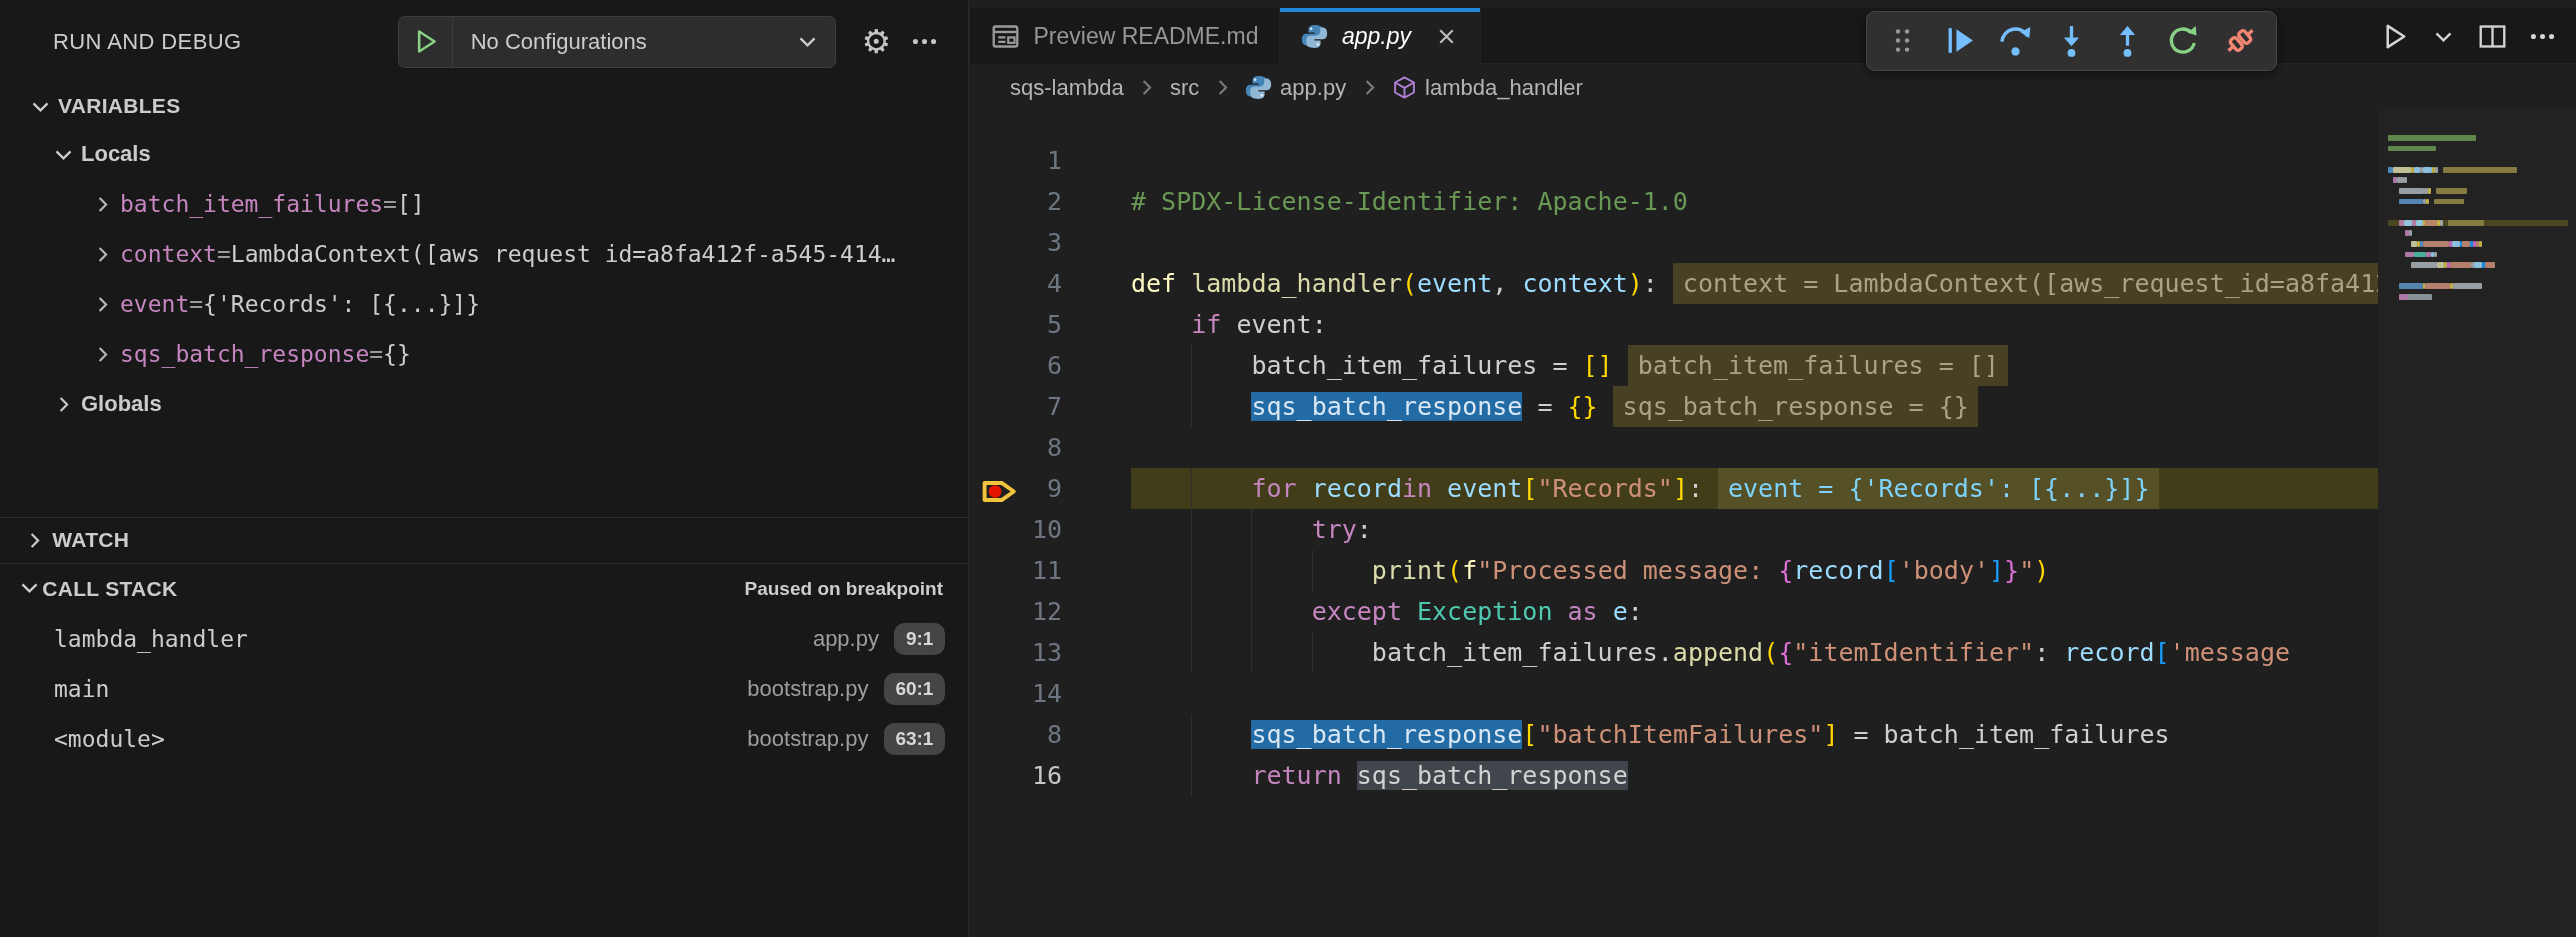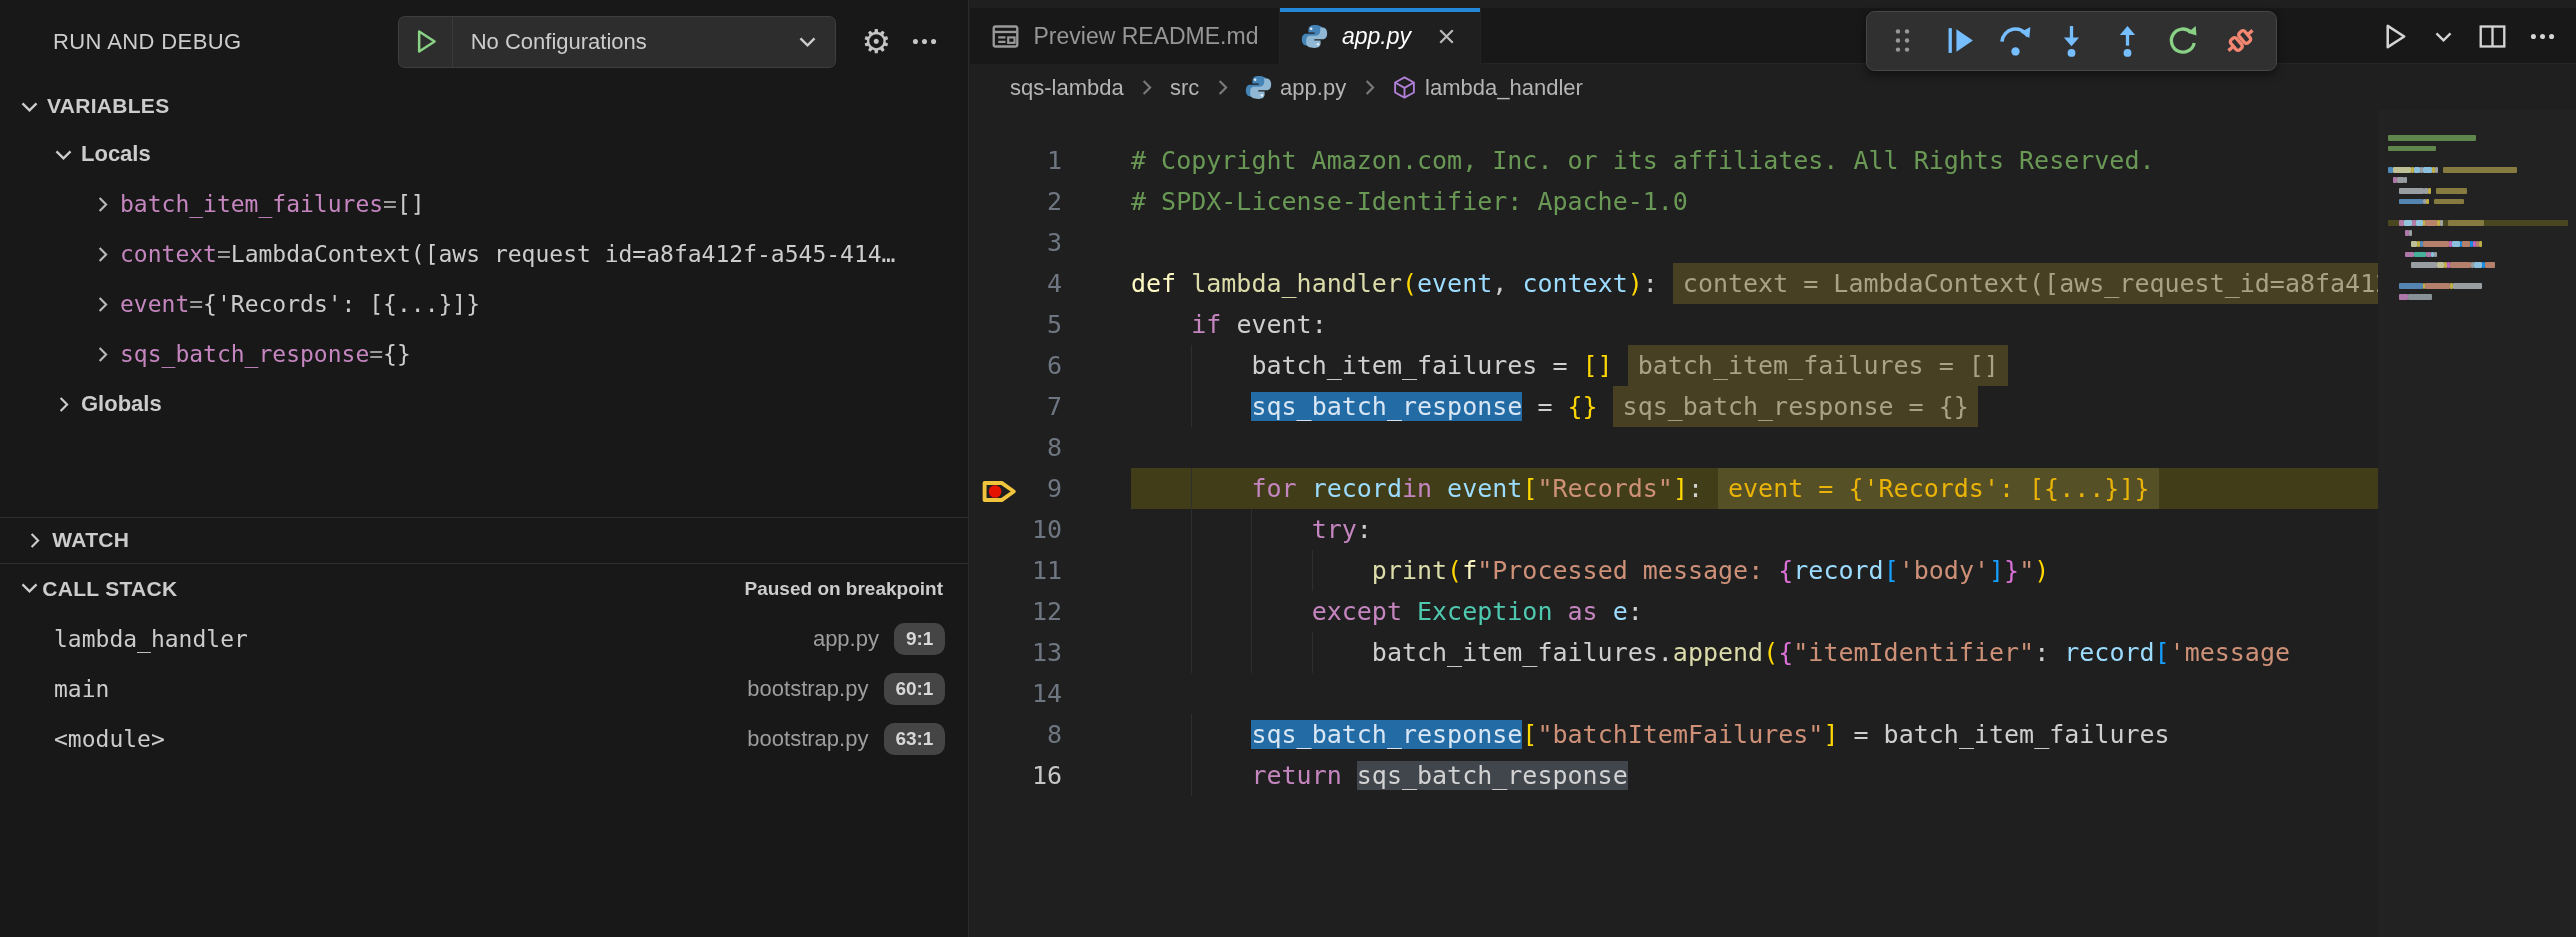--- a/index.html
+++ b/index.html
@@ -60,21 +60,21 @@
     overflow:hidden; font-family:"DejaVu Sans Mono", monospace; font-size:25px; }
   .code-line { display:flex; height:41px; line-height:41px; position:relative; white-space:pre; }
   .gutter { width:161px; flex:none; display:flex; position:relative; }
   .bp-icon { position:absolute; left:5.8px; top:3.9px; }
   .num { position:absolute; left:0; width:92px; text-align:right; color:#6e7681; }
   .num.active { color:#c6c6c6; }
   .line-content { flex:1; position:relative; overflow:hidden; }
   .line-content.paused { background:#403d18; }
   .guide { position:absolute; top:0; bottom:0; width:1px; background:#2f2f2f; }
   .ann { display:inline-block; margin-left:15.4px; padding:0 9.6px; background:#474023; color:#aaa285; }
-  .ann-paused { background:#565026; color:#eab308; }
+  .ann-paused { background:#565026; color:#7dd3fc; }
   .cm{color:#6a9955} .kw{color:#fef9c3} .ctl{color:#c586c0} .fn{color:#dcdcaa}
   .vr{color:#9cdcfe} .st{color:#ce9178} .tp{color:#4ec9b0} .pl{color:#cfcfcf}
   .b1{color:#ffd700} .b2{color:#da70d6} .b3{color:#179fff}
   .hlb{background:#236ba5; color:#d9e7f5}
   .hlg{background:#41464d; color:#d2d2d2}
   
   .minimap { position:absolute; right:0; top:102px; bottom:0; width:198px; background:#222222; cursor:pointer; }
   .mm-rows { padding:25px 7.7px 0 9.6px; }
   .mm-row { height:5.8px; margin-bottom:4.8px; display:flex; align-items:stretch; overflow:hidden; }
   .mm-seg { height:100%; flex:none; border-radius:1px; }
@@ -114,21 +114,21 @@
       <span class="sb-gear">⚙</span>
       <span class="sb-dots" id="sb-dots">
           <svg width="29" height="29" viewBox="0 0 16 16" fill="none" xmlns="http://www.w3.org/2000/svg">
             <circle cx="3" cy="8" r="1.4" fill="#c5c5c5"></circle>
             <circle cx="8" cy="8" r="1.4" fill="#c5c5c5"></circle>
             <circle cx="13" cy="8" r="1.4" fill="#c5c5c5"></circle>
           </svg>
         </span>
     </div>
 
-    <div class="row" style="height:46px;padding-left:12px;">
+    <div class="row" style="height:46px;padding-left:23px;">
       <span class="twisty" id="var-chev">
           <svg width="25" height="25" viewBox="0 0 16 16" fill="none" xmlns="http://www.w3.org/2000/svg">
             <path d="M3.5 6l4.5 4.5L12.5 6" stroke="#cccccc" stroke-width="1.5"></path>
           </svg>
         </span>
       <span class="sec-label">VARIABLES</span>
     </div>
     <div class="row" style="padding-left:46px;">
       <span class="twisty" id="locals-chev">
           <svg width="25" height="25" viewBox="0 0 16 16" fill="none" xmlns="http://www.w3.org/2000/svg">
@@ -375,21 +375,21 @@
               <g stroke="#b180d7" stroke-width="1.2" stroke-linejoin="round">
                 <path d="M8 1.5L14 4.8v6.4L8 14.5 2 11.2V4.8z"></path>
                 <path d="M8 8.2L14 4.8M8 8.2v6.3M8 8.2L2 4.8"></path>
               </g>
             </svg>
           </span>
           <span>lambda_handler</span>
         </span>
       </div>
     <div class="code" id="code">
-        <div class="code-line"><div class="gutter"><span class="num">1</span></div><div class="line-content"><span class="cm"># Copyright Amazon.com, Inc. or its affiliates. All Rights Reserved.</span></div></div>
+        <div class="code-line"><div class="gutter"><span class="num">1</span></div></div>
         <div class="code-line"><div class="gutter"><span class="num">2</span></div><div class="line-content"><span class="cm"># SPDX-License-Identifier: Apache-1.0</span></div></div>
         <div class="code-line"><div class="gutter"><span class="num">3</span></div><div class="line-content"></div></div>
         <div class="code-line"><div class="gutter"><span class="num">4</span></div><div class="line-content"><span class="kw">def </span><span class="fn">lambda_handler</span><span class="b1">(</span><span class="vr">event</span><span class="pl">, </span><span class="vr">context</span><span class="b1">)</span><span class="pl">:</span><span class="ann">context = LambdaContext([aws_request_id=a8fa412f-a545-414</span></div></div>
         <div class="code-line"><div class="gutter"><span class="num">5</span></div><div class="line-content"><span>    </span><span class="ctl">if </span><span class="pl">event</span><span class="pl">:</span></div></div>
         <div class="code-line"><div class="gutter"><span class="num">6</span></div><div class="line-content"><span class="guide" style="left: 4ch;"></span><span>        </span><span class="pl">batch_item_failures</span><span class="pl"> = </span><span class="b1">[]</span><span class="ann">batch_item_failures = []</span></div></div>
         <div class="code-line"><div class="gutter"><span class="num">7</span></div><div class="line-content"><span class="guide" style="left: 4ch;"></span><span>        </span><span class="hlb">sqs_batch_response</span><span class="pl"> = </span><span class="b1">{}</span><span class="ann">sqs_batch_response = {}</span></div></div>
         <div class="code-line"><div class="gutter"><span class="num">8</span></div><div class="line-content"></div></div>
         <div class="code-line"><div class="gutter"><span class="bp-icon"><svg width="44" height="39" viewBox="0 0 16 16" fill="none" xmlns="http://www.w3.org/2000/svg">
                 <g transform="scale(1)">
                   <path d="M2.5 4.5h7l5 3.5-5 3.5h-7z" stroke="#f0c43c" stroke-width="1.6" stroke-linejoin="round" fill="none"></path>

